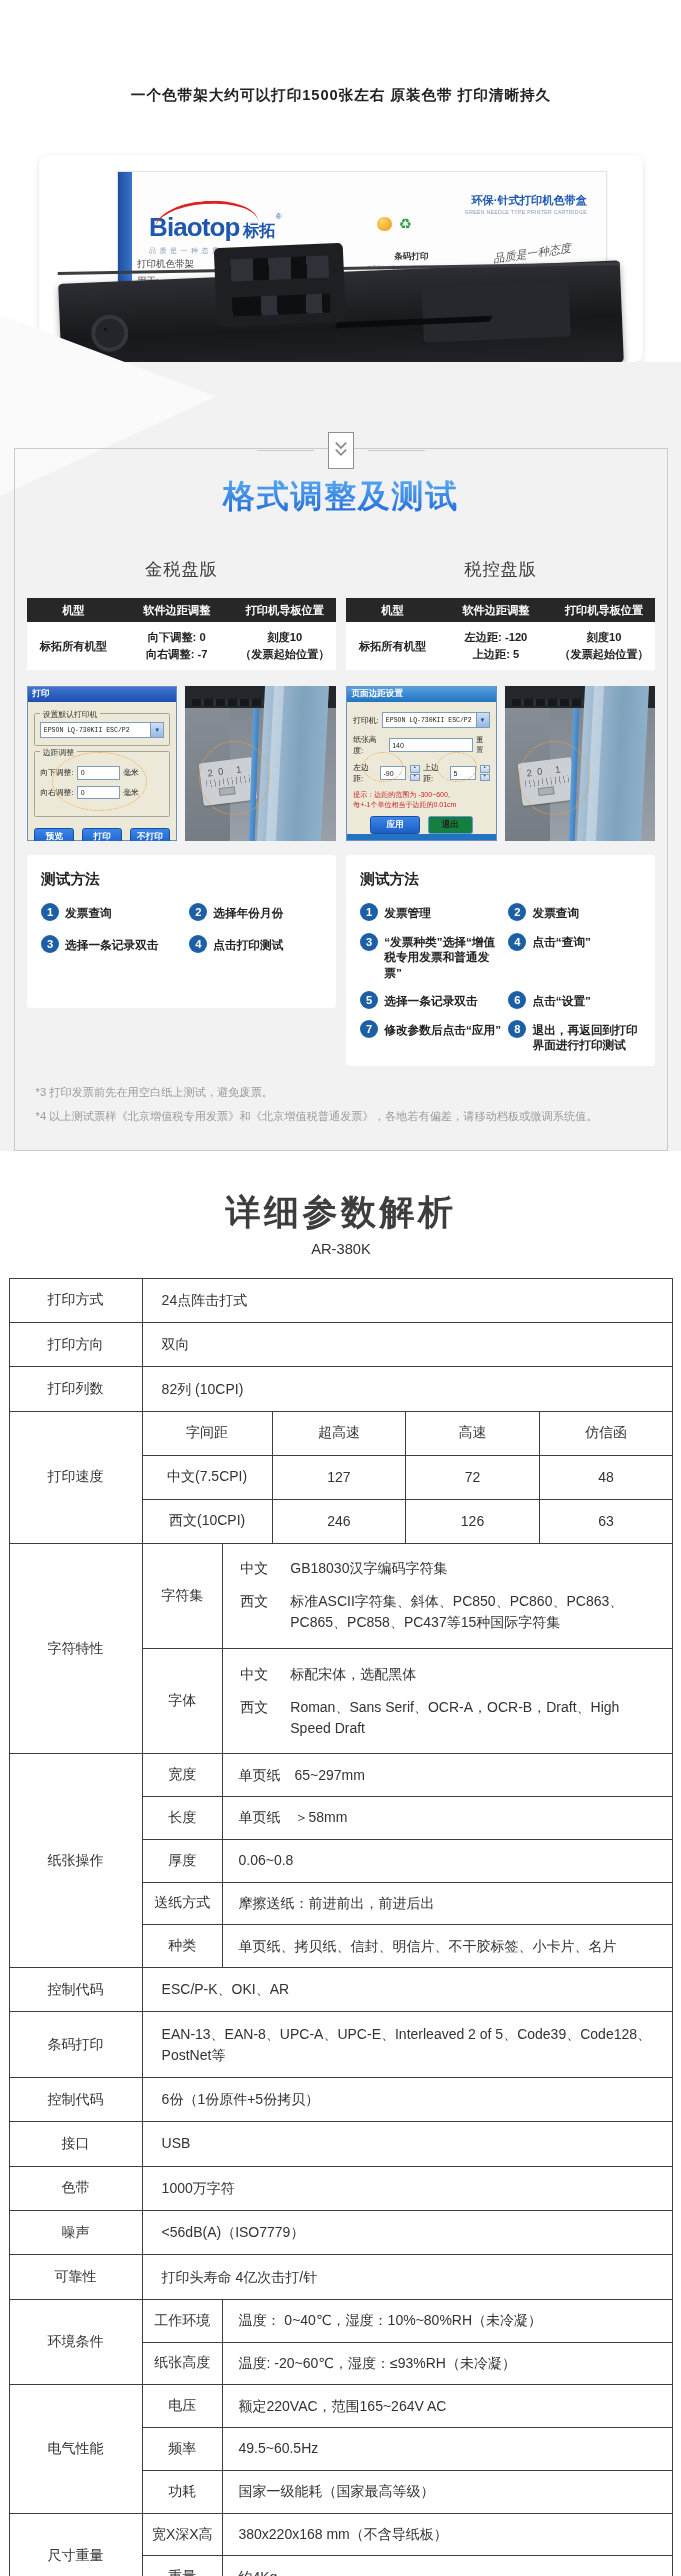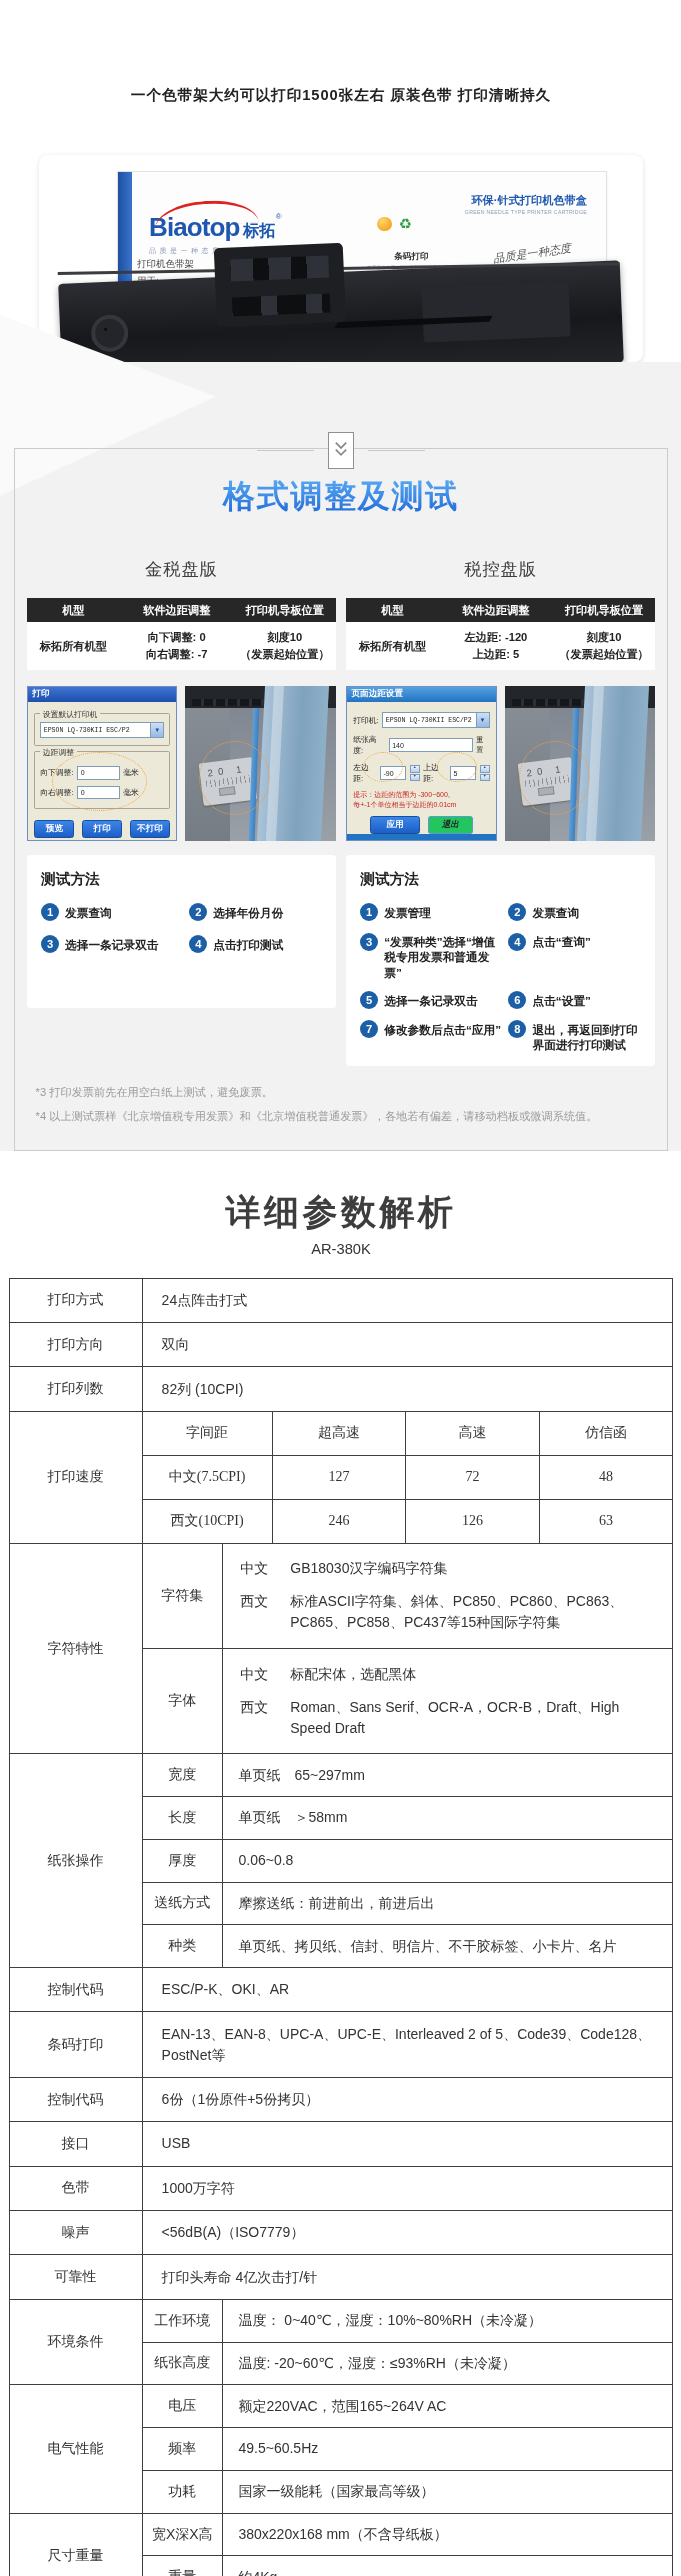--- a/index.html
+++ b/index.html
@@ -64,21 +64,21 @@
   .sel-b{width:12px;height:100%;background:linear-gradient(180deg,#cfe0f5,#96b9e4);border-left:0.9px solid #7f9db9;display:flex;align-items:center;justify-content:center;font-size:6px;color:#1a4d9e;}
   .frow{display:flex;align-items:center;gap:3.5px;margin-top:6px;font-size:7.8px;color:#222;}
   .inp{background:#fff;border:0.9px solid #7f9db9;height:11.2px;display:flex;align-items:center;padding-left:2.6px;font-size:7px;color:#222;}
   .w44{width:38px;}.w96{width:83px;}.w30{width:24px;}
   .spin{display:flex;flex-direction:column;gap:0.9px;}
   .spin span{width:7.8px;height:5.2px;background:linear-gradient(180deg,#e9f1fb,#b9d0ec);border:0.9px solid #7f9db9;font-size:3.5px;line-height:3.5px;text-align:center;color:#1a4d9e;}
   .dots{position:absolute;border:1.7px dotted #f2a13a;border-radius:50%;pointer-events:none;}
   .dlg-btns{display:flex;justify-content:center;gap:7.8px;margin-top:11.2px;}
   .xbtn{min-width:38px;height:16.4px;display:flex;align-items:center;justify-content:center;font-size:8.6px;font-weight:bold;border-radius:2.6px;}
   .xbtn.blue{background:linear-gradient(180deg,#3c86e8,#1b5ec6);color:#fff;border:0.9px solid #14509f;}
-  .xbtn.lite{background:#22c55e;color:#222;border:0.9px solid #5f97d6;font-style:italic;}
+  .xbtn.lite{background:#15803d;color:#222;border:0.9px solid #5f97d6;}
   .hint{margin-top:6px;font-size:7px;color:#c22;line-height:1.35;}
   .dlg-foot{position:absolute;left:0;right:0;bottom:0;height:6px;background:#2273c2;}
   
   .photo{position:absolute;inset:0;background:linear-gradient(180deg,#7d838c,#9aa0a8);}
   .ph-top{position:absolute;left:0;right:0;top:0;height:22.4px;background:#23262b;}
   .ph-top::after{content:"";position:absolute;left:7px;right:7px;bottom:2.6px;height:7px;background:repeating-linear-gradient(90deg,#15171a 0 8.6px,#2c3036 8.6px 12px);}
   .ph-rail{position:absolute;left:0;top:22.4px;bottom:0;width:45px;background:linear-gradient(180deg,#878d95,#767c84);}
   .ph-plate{position:absolute;left:15.5px;top:74px;width:54px;height:43px;background:#ccd0d5;border-radius:2.6px;transform:rotate(-7deg);box-shadow:0 0.9px 1.7px rgba(0,0,0,.3);}
   .ph-scale{font-size:9.5px;color:#555;padding:5.2px 0 0 7.8px;letter-spacing:5.2px;}
   .ph-ticks{margin:1.7px 5.2px 0;height:7px;background:repeating-linear-gradient(90deg,#8a8f95 0 0.9px,transparent 0.9px 4.3px);}
@@ -100,21 +100,21 @@
   .specs-title{text-align:center;font-size:35px;font-weight:bold;color:#3d3d3d;letter-spacing:3.5px;}
   .specs-model{text-align:center;font-size:14.7px;color:#333;margin-top:5.2px;}
   .spec-table{margin:21px 8.6px 0;border:1.7px solid #3e3e3e;font-size:14px;color:#333;}
   .sec{display:flex;border-top:0.9px solid #3e3e3e;}
   .sec:first-child{border-top:none;}
   .sec-label{flex:0 0 125px;display:flex;align-items:center;justify-content:center;border-right:0.9px solid #3e3e3e;text-align:center;padding:5.2px 3.5px;}
   .sec-value{flex:1;display:flex;align-items:center;padding:11.2px 19px;min-height:19px;line-height:1.5;}
   .sec-body{flex:1;display:flex;flex-direction:column;}
   .rowline{display:flex;border-top:0.9px solid #3e3e3e;flex:1;}
   .rowline:first-child{border-top:none;}
-  .scell{flex:1;min-height:43px;display:flex;align-items:center;justify-content:center;border-right:0.9px solid #3e3e3e;text-align:left;font-family:Liberation Serif, serif;}
+  .scell{flex:1;min-height:43px;display:flex;align-items:center;justify-content:center;border-right:0.9px solid #3e3e3e;text-align:left;}
   .scell:last-child{border-right:none;}
   .sfirst{flex:0 0 129px;}
   .subcell{flex:0 0 76px;display:flex;align-items:center;justify-content:center;border-right:0.9px solid #3e3e3e;text-align:center;padding:3.5px 1.7px;}
   .subval{flex:1;display:flex;align-items:center;padding:10.4px 15.5px;min-height:21px;line-height:1.5;}
   .gbody{flex:1;display:flex;flex-direction:column;justify-content:center;padding:8.6px 0;}
   .kv{display:flex;padding:6px 12px 6px 17.3px;line-height:1.5;}
   .k{flex:0 0 50px;}
   .v{flex:1;}
 </style>
 </head>
@@ -204,21 +204,21 @@
             <div class="dlg">
               <div class="dlg-title">打印</div>
               <div class="dlg-pad">
                 <div class="grp">
                   <span class="grp-lb">设置默认打印机</span>
                   <div class="sel">
                     <span class="sel-t">EPSON LQ-730KII ESC/P2</span>
                     <span class="sel-b">▼</span>
                   </div>
                 </div>
-                <div class="grp" style="padding-bottom:9px;">
+                <div class="grp" style="padding-bottom:17px;">
                   <span class="grp-lb">边距调整</span>
                   <div class="frow">
                     <span>向下调整:</span>
                     <span class="inp w44">0</span>
                     <span>毫米</span>
                   </div>
                   <div class="frow">
                     <span>向右调整:</span>
                     <span class="inp w44">0</span>
                     <span>毫米</span>

